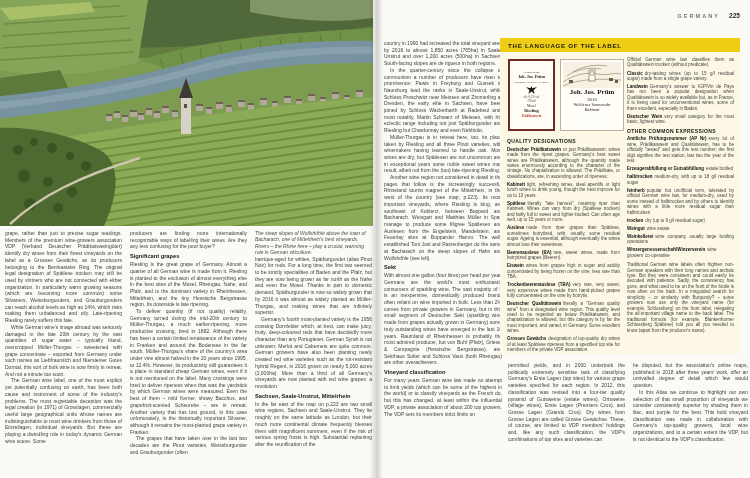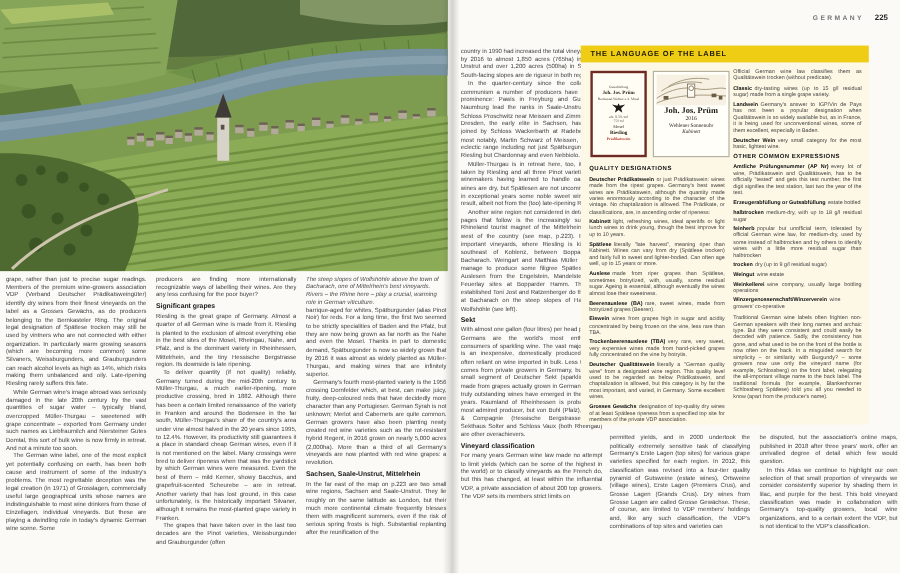--- a/index.html
+++ b/index.html
@@ -21,21 +21,21 @@
   .col p.ind{text-indent:6px;}
   .body-head{font-size:5.7px;font-weight:bold;color:#161616;margin:3px 0 1.5px;line-height:6.5px;}
   .caption{font-style:italic;color:#4c4c4c;text-align:left;line-height:6.4px;margin:0 0 24px 0;}
   .lcol1{left:5px;top:230px;width:117px;height:234px;}
   .lcol2{left:130px;top:230px;width:117px;height:234px;}
   .lcol3{left:255px;top:230px;width:117px;height:234px;}
   .rcol1{left:384px;top:40px;width:118px;height:426px;}
   .rcol2{left:508px;top:362px;width:117px;height:106px;}
   .rcol3{left:633px;top:362px;width:115px;height:106px;}
   
-  .sidebar{position:absolute;left:484px;top:38px;width:240px;height:316px;background:#fdf8e6;}
+  .sidebar{position:absolute;left:500px;top:38px;width:240px;height:316px;background:#fdf8e6;}
   .sidebar-head{height:14px;background:#f0cd15;display:flex;align-items:center;padding:0 8px;}
   .sidebar-head span{font-size:6.2px;font-weight:bold;letter-spacing:.7px;color:#23200a;}
   .sb-cols{position:relative;height:300px;overflow:hidden;}
   .sb-colA{position:absolute;left:7px;top:5px;width:113px;}
   .sb-colB{position:absolute;left:127px;top:5px;width:107px;}
   .sb-entry{font-size:4.5px;line-height:5.45px;margin:0 0 2.6px 0;text-align:justify;}
   .sb-entry b{color:#101010;margin-right:2px;}
   .sb-sec-title{font-size:5px;font-weight:bold;letter-spacing:.4px;color:#141414;margin:3px 0 2.6px;}
   .sb-closing{font-size:4.5px;line-height:5.45px;margin:4px 0 0 0;text-align:justify;}
   

